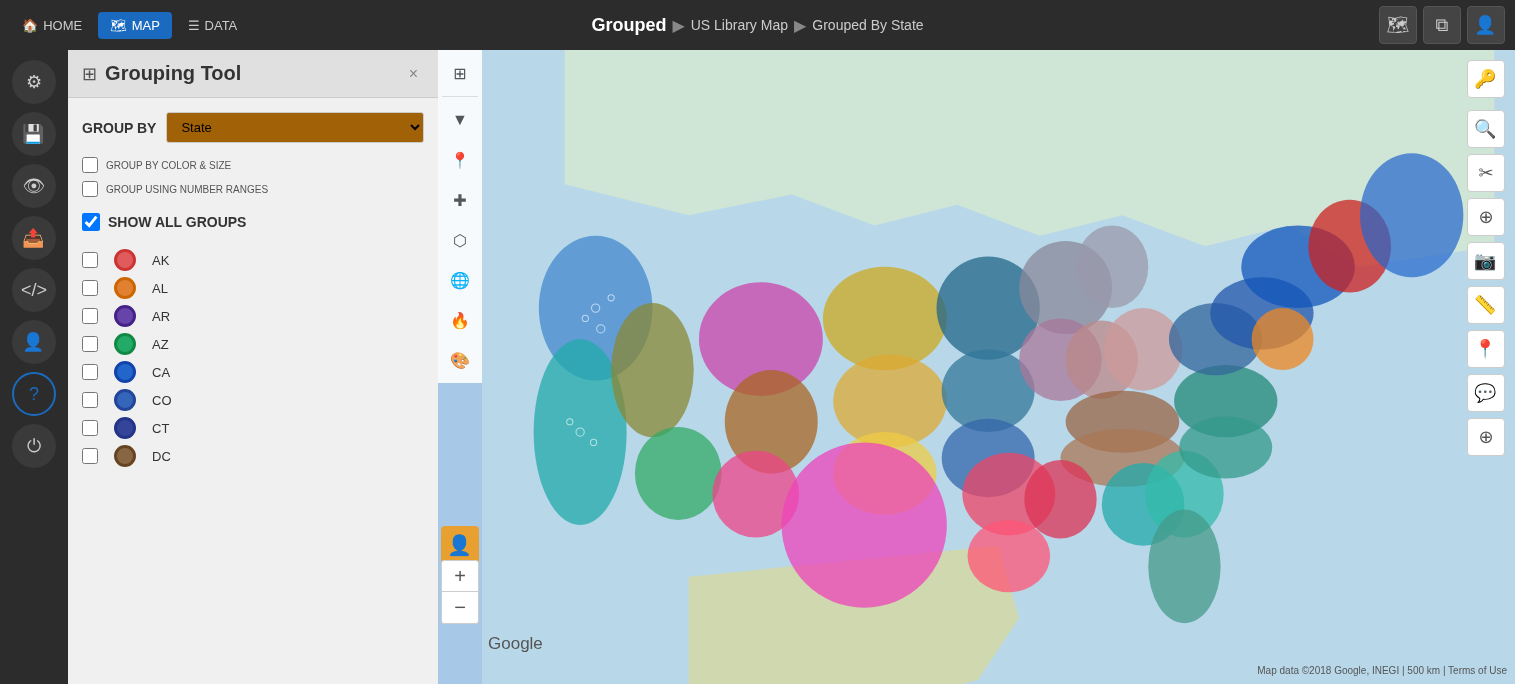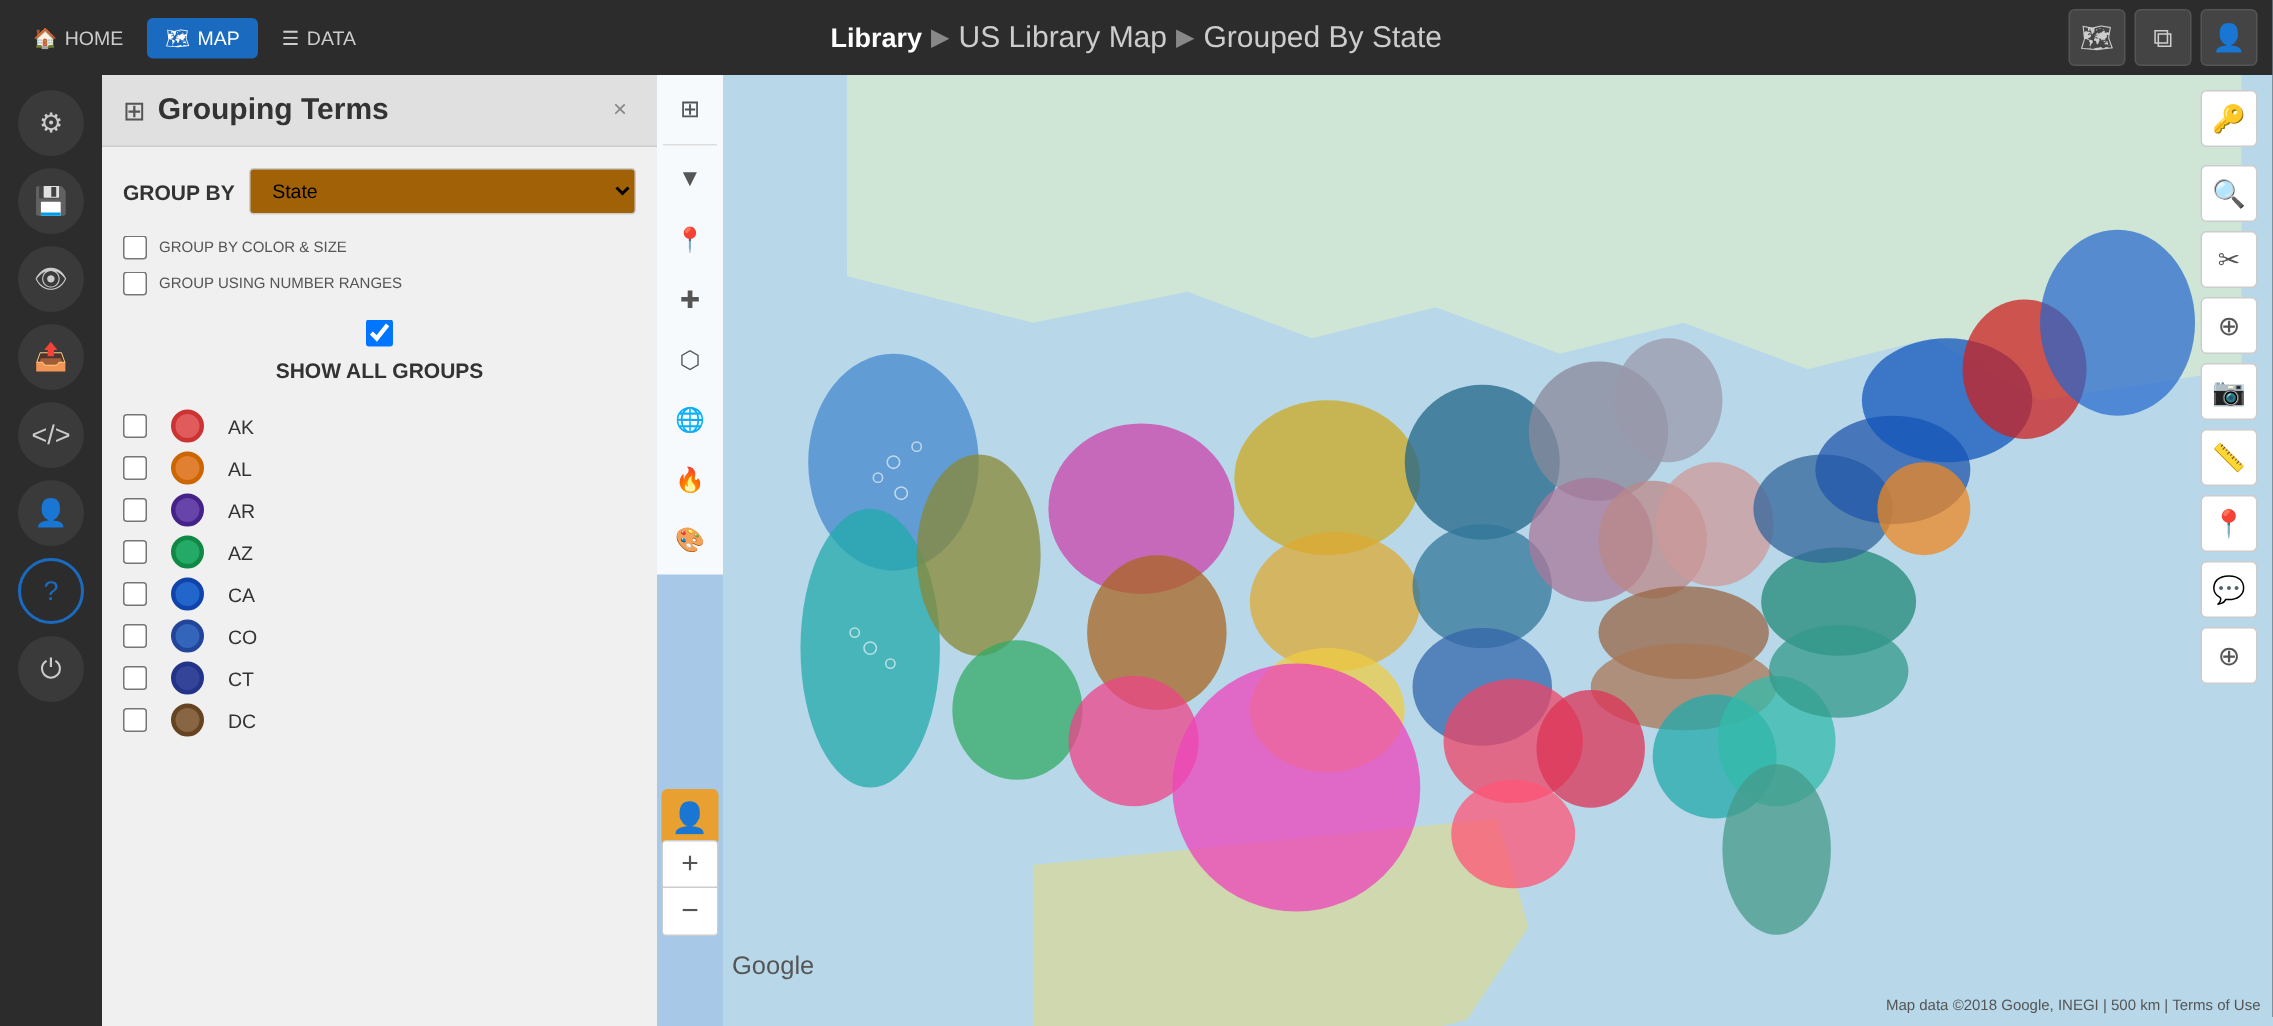--- a/index.html
+++ b/index.html
@@ -31,21 +31,21 @@
       left: 50%;
       transform: translateX(-50%);
       display: flex;
       align-items: center;
       gap: 6px;
       color: #fff;
       font-size: 15px;
     }
     .topbar-center .brand { font-weight: bold; font-size: 18px; color: #fff; }
     .topbar-center .sep { color: #888; font-size: 16px; }
-    .topbar-center .crumb { color: #ccc; font-size: 20px; }
+    .topbar-center .crumb { color: #ccc; font-size: 14px; }
     .topbar-right {
       margin-left: auto;
       display: flex;
       gap: 6px;
       align-items: center;
     }
     .topbar-icon-btn {
       width: 38px; height: 38px;
       background: #444;
       border: 1px solid #555;
@@ -136,21 +136,20 @@
       margin-bottom: 8px;
     }
     .checkbox-row input[type=checkbox] { width: 16px; height: 16px; }
     .checkbox-row label { font-size: 10px; color: #555; }
     .show-all-row {
       display: flex;
       align-items: center;
       gap: 8px;
       margin: 10px 0 12px 0;
       padding: 6px 0;
-      flex-direction: column;
     }
     .show-all-row input[type=checkbox] { width: 18px; height: 18px; }
     .show-all-label { font-size: 14px; font-weight: bold; color: #333; }
     .group-list { display: flex; flex-direction: column; gap: 6px; }
     .group-item {
       display: flex;
       align-items: center;
       gap: 16px;
     }
     .group-item input[type=checkbox] { width: 16px; height: 16px; }
@@ -293,21 +292,21 @@
       <span>🗺</span>
       <span>MAP</span>
     </button>
     <button class="topbar-btn">
       <span>☰</span>
       <span>DATA</span>
     </button>
   </div>
 
   <div class="topbar-center">
-    <span class="brand">Library</span>
+    <span class="brand">Grouped</span>
     <span class="sep">▶</span>
     <span class="crumb">US Library Map</span>
     <span class="sep">▶</span>
     <span class="crumb">Grouped By State</span>
   </div>
 
   <div class="topbar-right">
     <div class="topbar-icon-btn">🗺</div>
     <div class="topbar-icon-btn">⧉</div>
     <div class="topbar-icon-btn">👤</div>
@@ -323,21 +322,21 @@
     <div class="left-icon-btn">📤</div>
     <div class="left-icon-btn">&lt;/&gt;</div>
     <div class="left-icon-btn">👤</div>
     <div class="left-icon-btn circle-outline">?</div>
     <div class="left-icon-btn">⏻</div>
   </div>
 
   <div class="grouping-panel">
     <div class="panel-header">
       <span class="icon">⊞</span>
-      <span class="panel-title">Grouping Terms</span>
+      <span class="panel-title">Grouping Tool</span>
       <span class="panel-close">×</span>
     </div>
     <div class="panel-body">
       <div class="group-by-row">
         <span class="group-by-label">GROUP BY</span>
         <select class="group-by-select">
           <option>State</option>
           <option>City</option>
           <option>County</option>
         </select>

